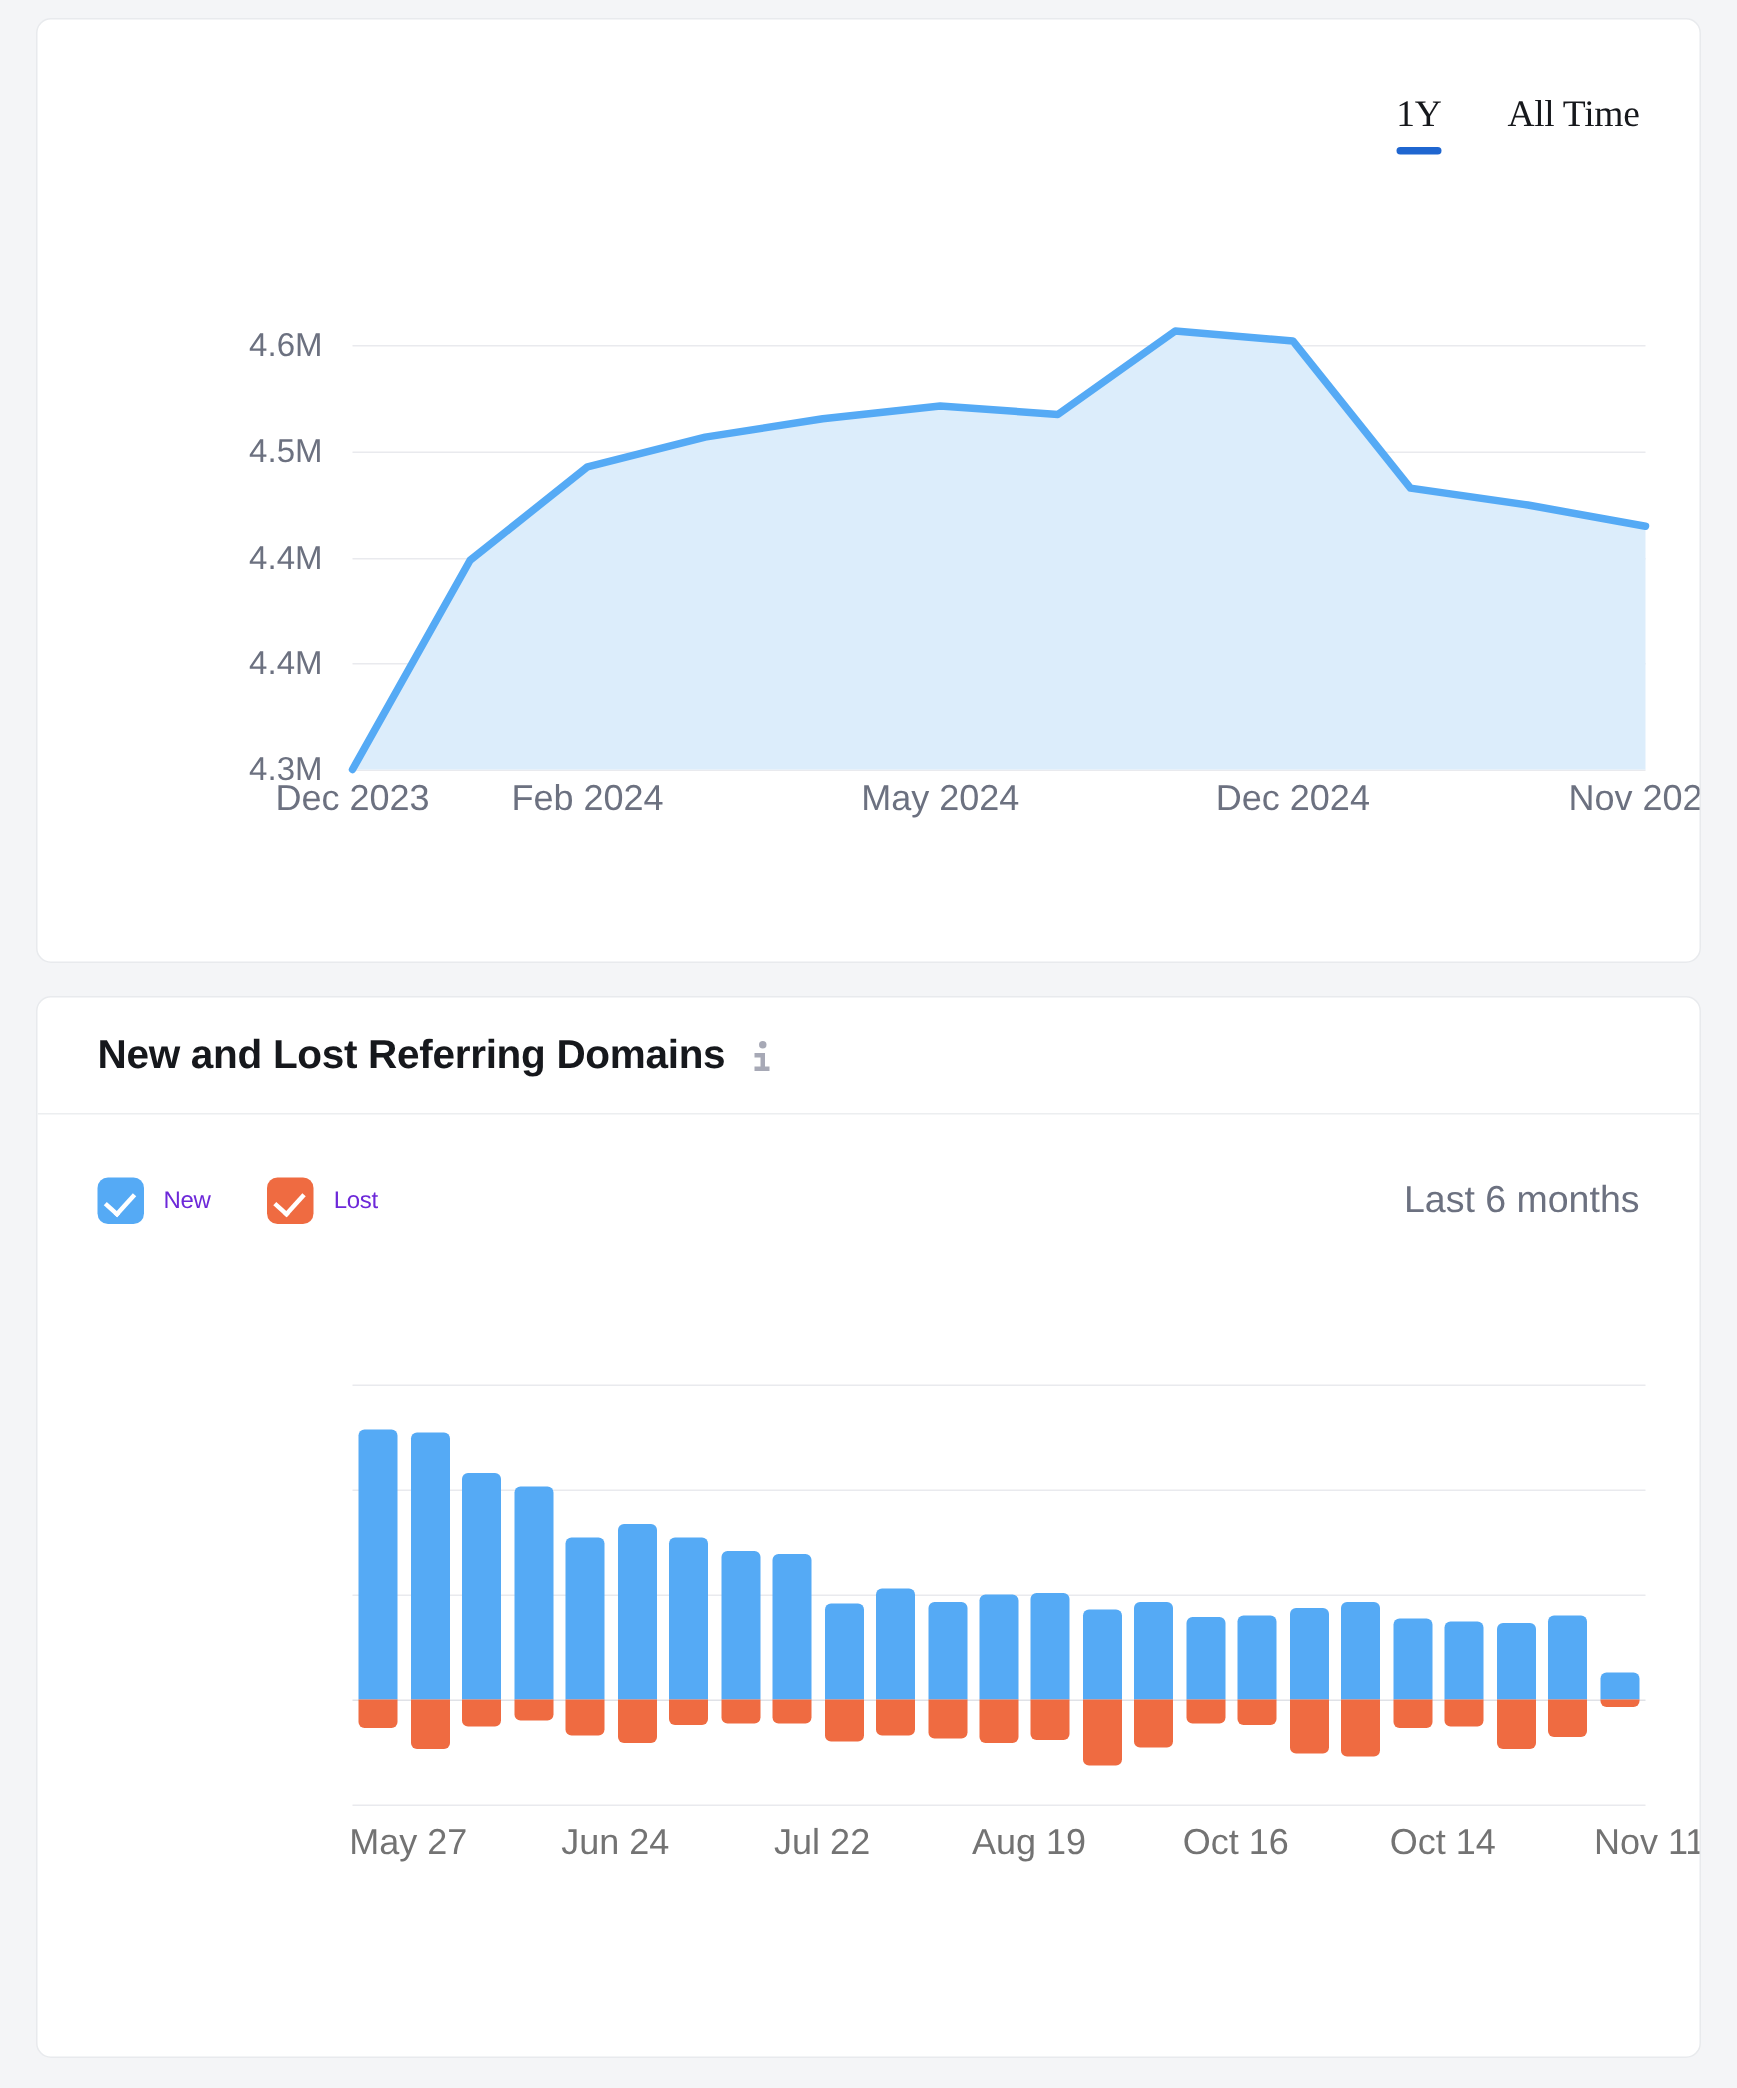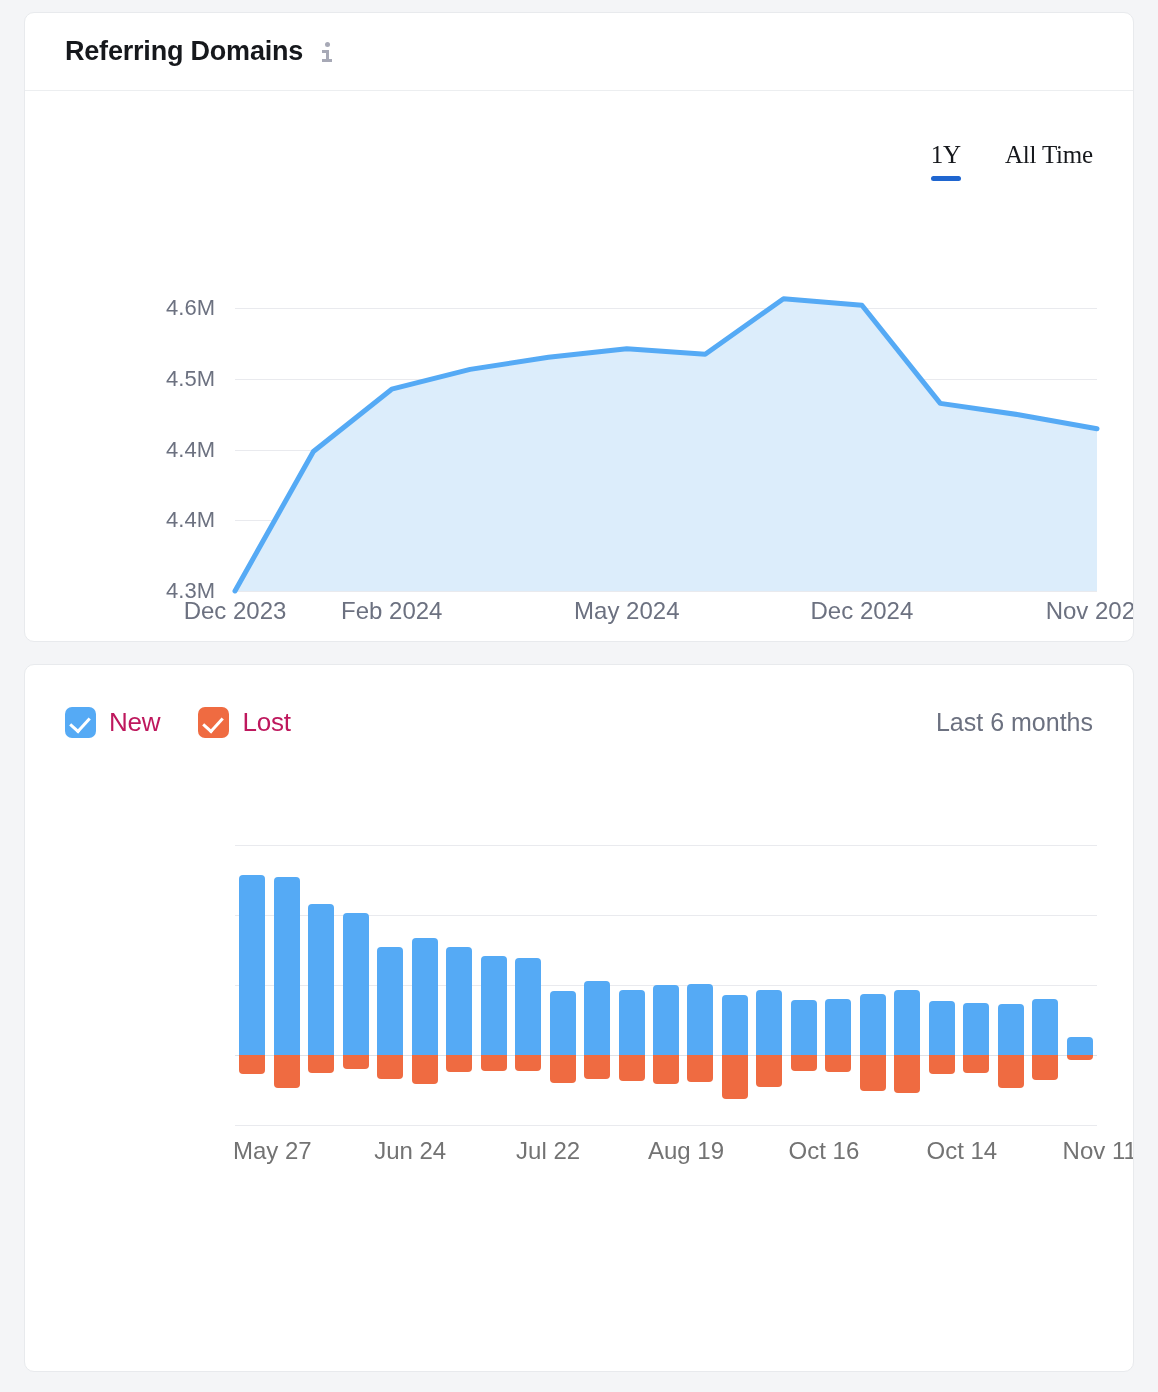--- a/index.html
+++ b/index.html
@@ -195,22 +195,22 @@
   .cbox:after {
     content: "";
     position: absolute;
     left: 9px; top: 6px;
     width: 9px; height: 16px;
     border: solid #ffffff;
     border-width: 0 3.5px 3.5px 0;
     transform: rotate(42deg);
   }
   .legend-label {
-    font-size: 26px;
-    color: #be185d;
+    font-size: 16px;
+    color: #6d28d9;
     letter-spacing: -0.2px;
   }
   .period-label {
     margin-left: auto;
     font-size: 25px;
     color: #6c7180;
   }
 
   .plot2 {
     position: absolute;
@@ -299,28 +299,20 @@
     letter-spacing: -0.2px;
     cursor: pointer;
   }
 </style>
 </head>
 <body>
 
 <div class="page">
 
   <div class="card" id="card-referring-domains">
-    <div class="card-header">
-      <div class="card-title">Referring Domains</div>
-      <span class="info-icon">
-        <span class="dot"></span>
-          <span class="stem"></span>
-          <span class="base"></span>
-      </span>
-    </div>
     <div class="card1-body">
 
       <div class="range-tabs">
         <div class="range-tab active">1Y</div>
         <div class="range-tab">All Time</div>
       </div>
 
       <div class="plot1">
         <div class="ylabels" id="p1-ylabels">
             <span style="top: 47.1429px; margin-left: 23px;">4.6M</span>
@@ -346,20 +338,28 @@
             <span style="left: 471.818px;">May 2024</span>
             <span style="left: 706.909px;">Dec 2024</span>
             <span style="left: 942px;">Nov 2024</span>
           </div>
       </div>
 
     </div>
   </div>
 
   <div class="card" id="card-new-lost">
+    <div class="card-header">
+      <div class="card-title">New and Lost Referring Domains</div>
+      <span class="info-icon">
+        <span class="dot"></span>
+          <span class="stem"></span>
+          <span class="base"></span>
+      </span>
+    </div>
     <div class="card2-body">
 
       <div class="legend-row">
         <div class="legend-item">
           <span class="cbox new"></span>
           <span class="legend-label">New</span>
         </div>
         <div class="legend-item">
           <span class="cbox lost"></span>
           <span class="legend-label">Lost</span>

